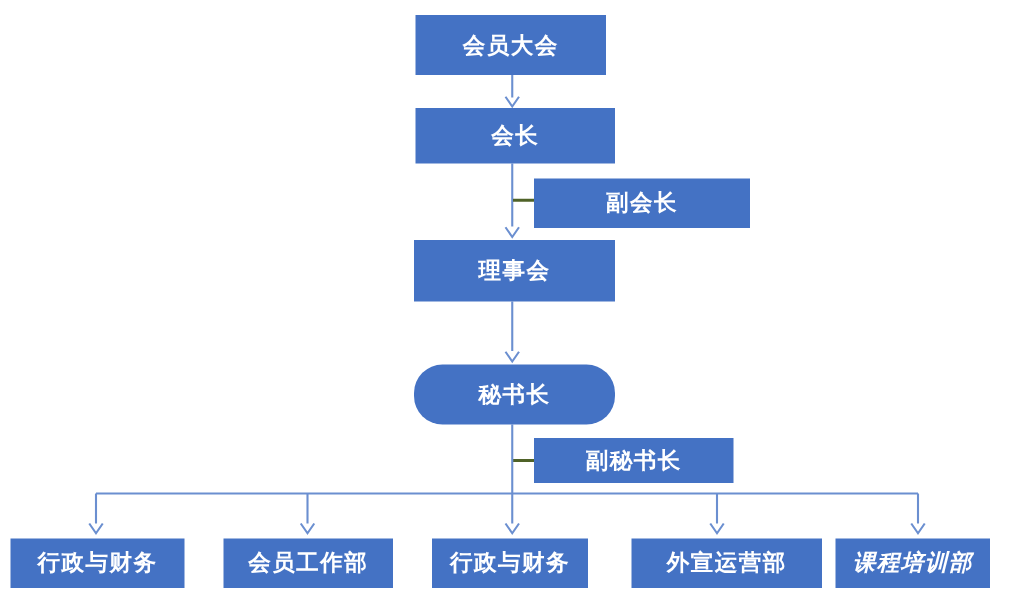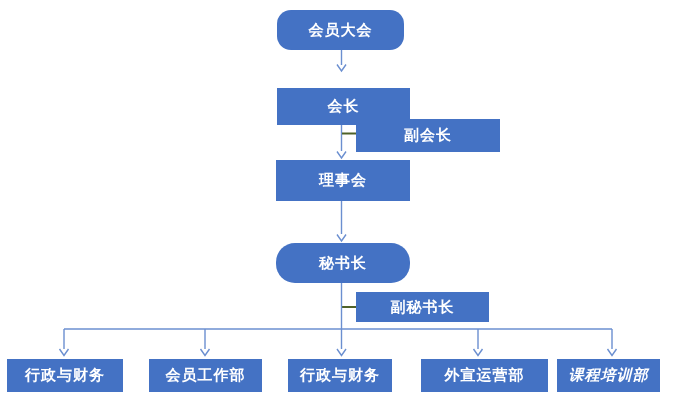--- a/index.html
+++ b/index.html
@@ -34,22 +34,22 @@
     display: flex;
     align-items: center;
     justify-content: center;
     font-weight: 700;
     font-size: 15px;
     letter-spacing: 1px;
     white-space: nowrap;
     box-sizing: border-box;
   }
   
-  .n-members            { left: 277px; top: 10px;  width: 127px; height: 40px; border-radius: 14px; }
-  .n-president          { left: 277px; top: 88px;  width: 133px; height: 37px; }
+  .n-members            { left: 277px; top: 10px;  width: 127px; height: 40px; }
+  .n-president          { left: 277px; top: 72px;  width: 133px; height: 37px; }
   .n-vice-president     { left: 356px; top: 119px; width: 144px; height: 33px; }
   .n-council            { left: 276px; top: 160px; width: 134px; height: 41px; }
   .n-secretary-general  { left: 276px; top: 243px; width: 134px; height: 40px; border-radius: 19px; }
   .n-deputy-secretary   { left: 356px; top: 292px; width: 133px; height: 30px; }
   
   .n-admin-finance      { left: 7px;   top: 359px; width: 116px; height: 33px; text-align: center; }
   .n-member-work        { left: 149px; top: 359px; width: 113px; height: 33px; }
   .n-industry-research  { left: 288px; top: 359px; width: 104px; height: 33px; }
   .n-publicity-ops      { left: 421px; top: 359px; width: 127px; height: 33px; }
   .n-training           { left: 557px; top: 359px; width: 103px; height: 33px; font-style: italic; }

